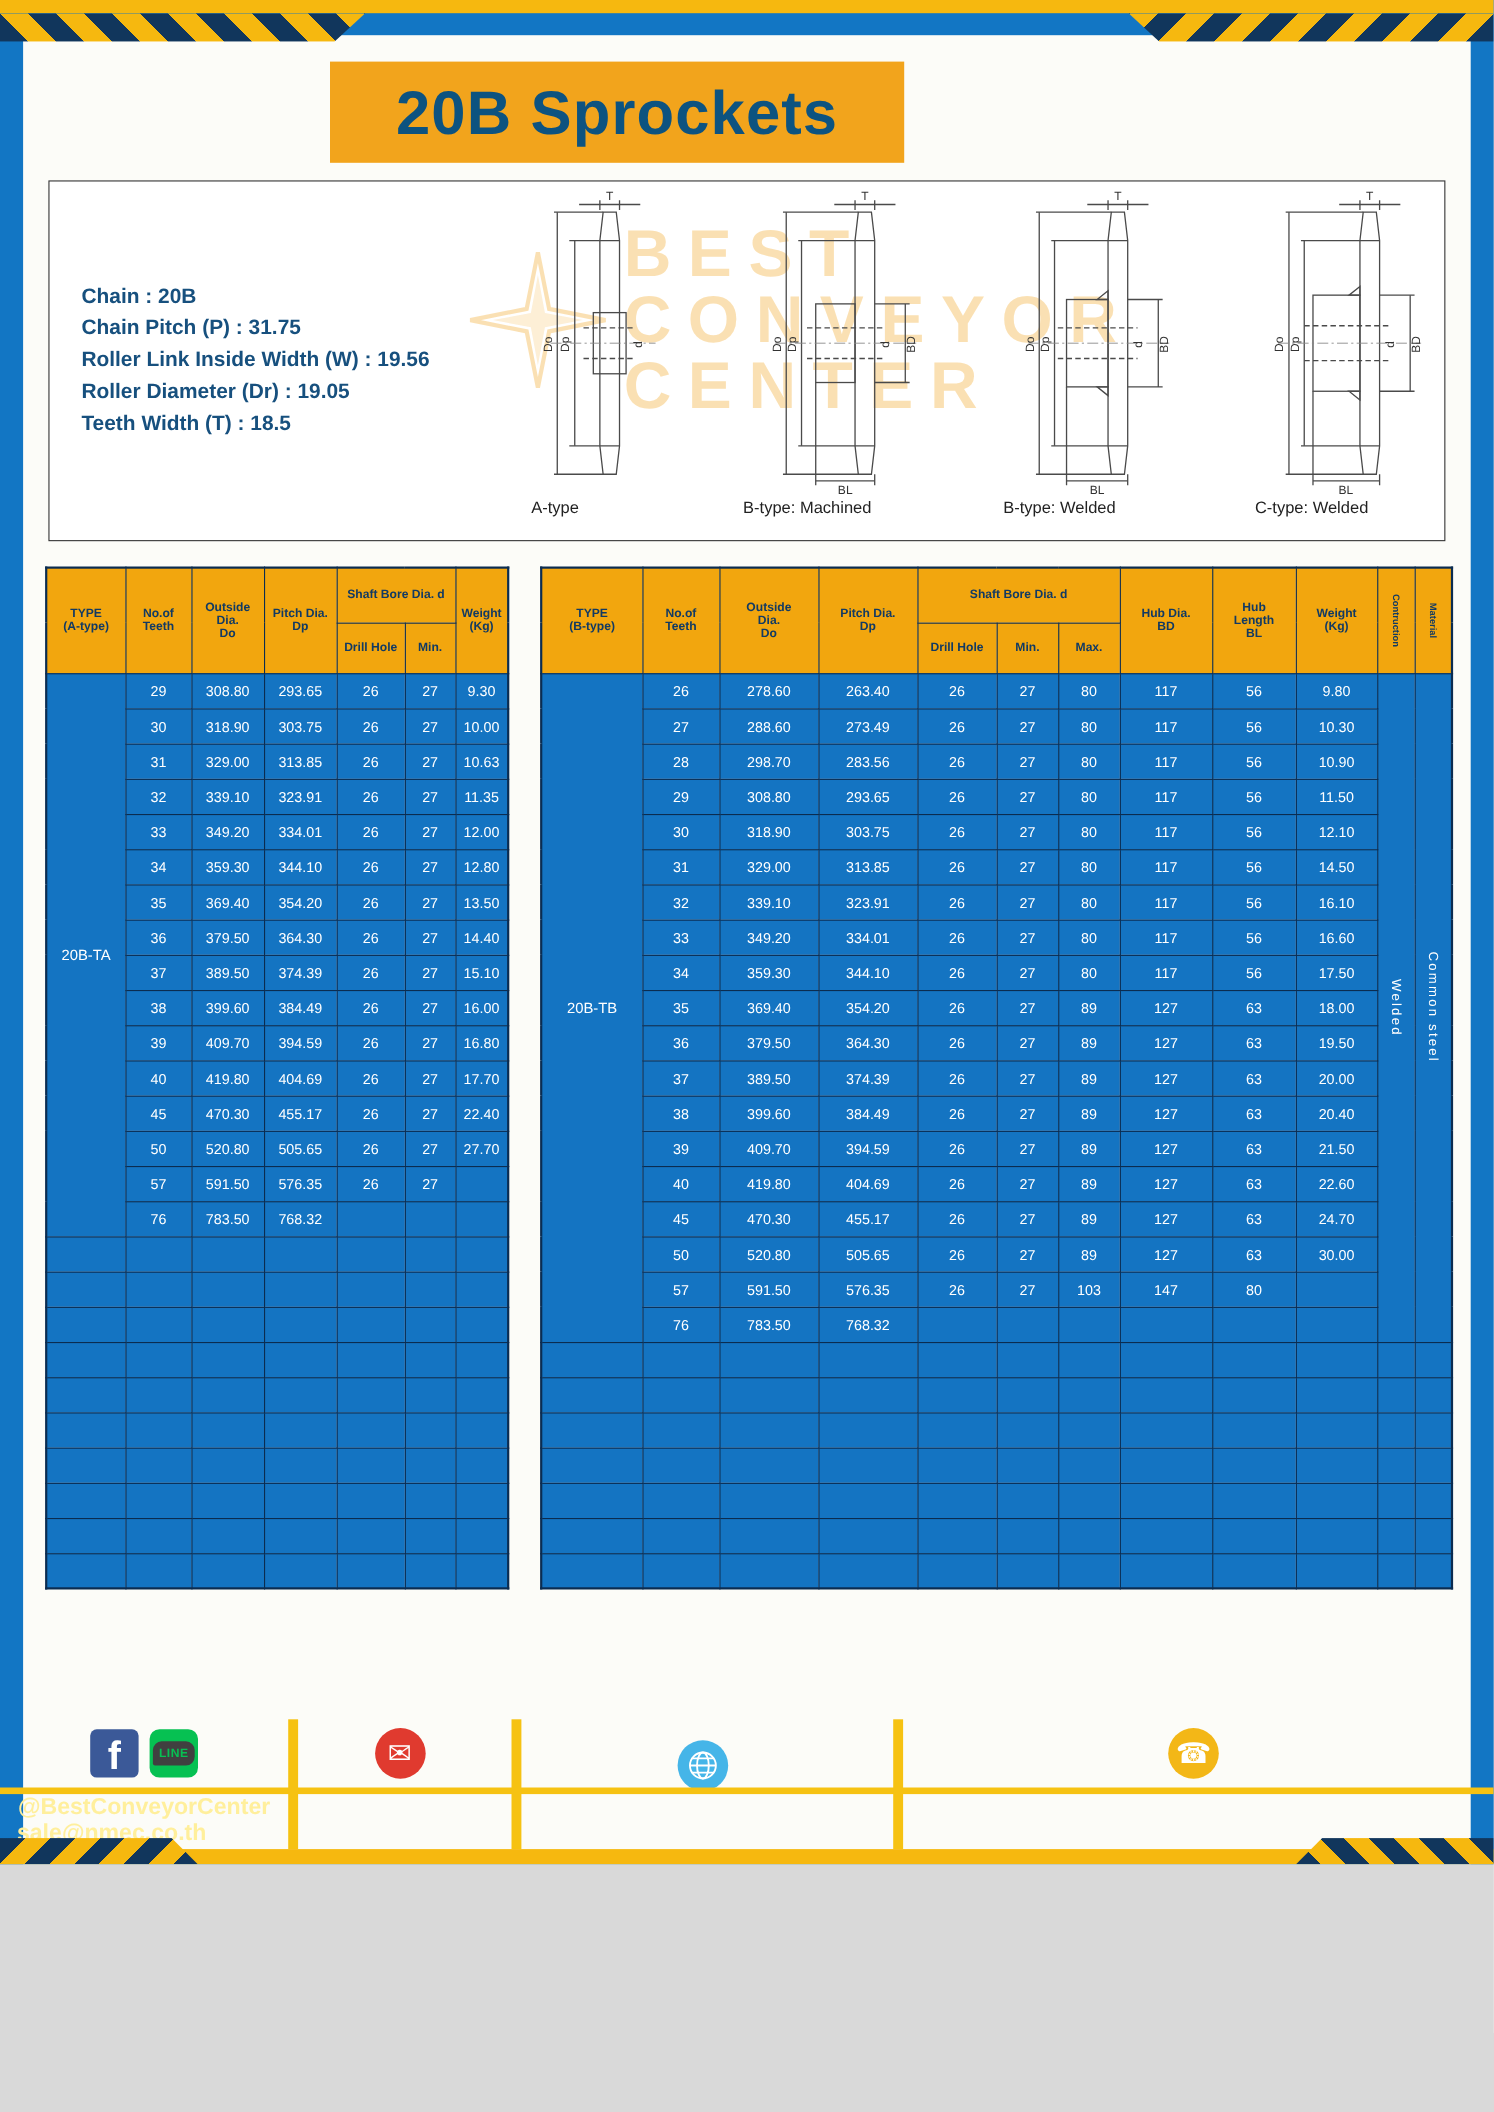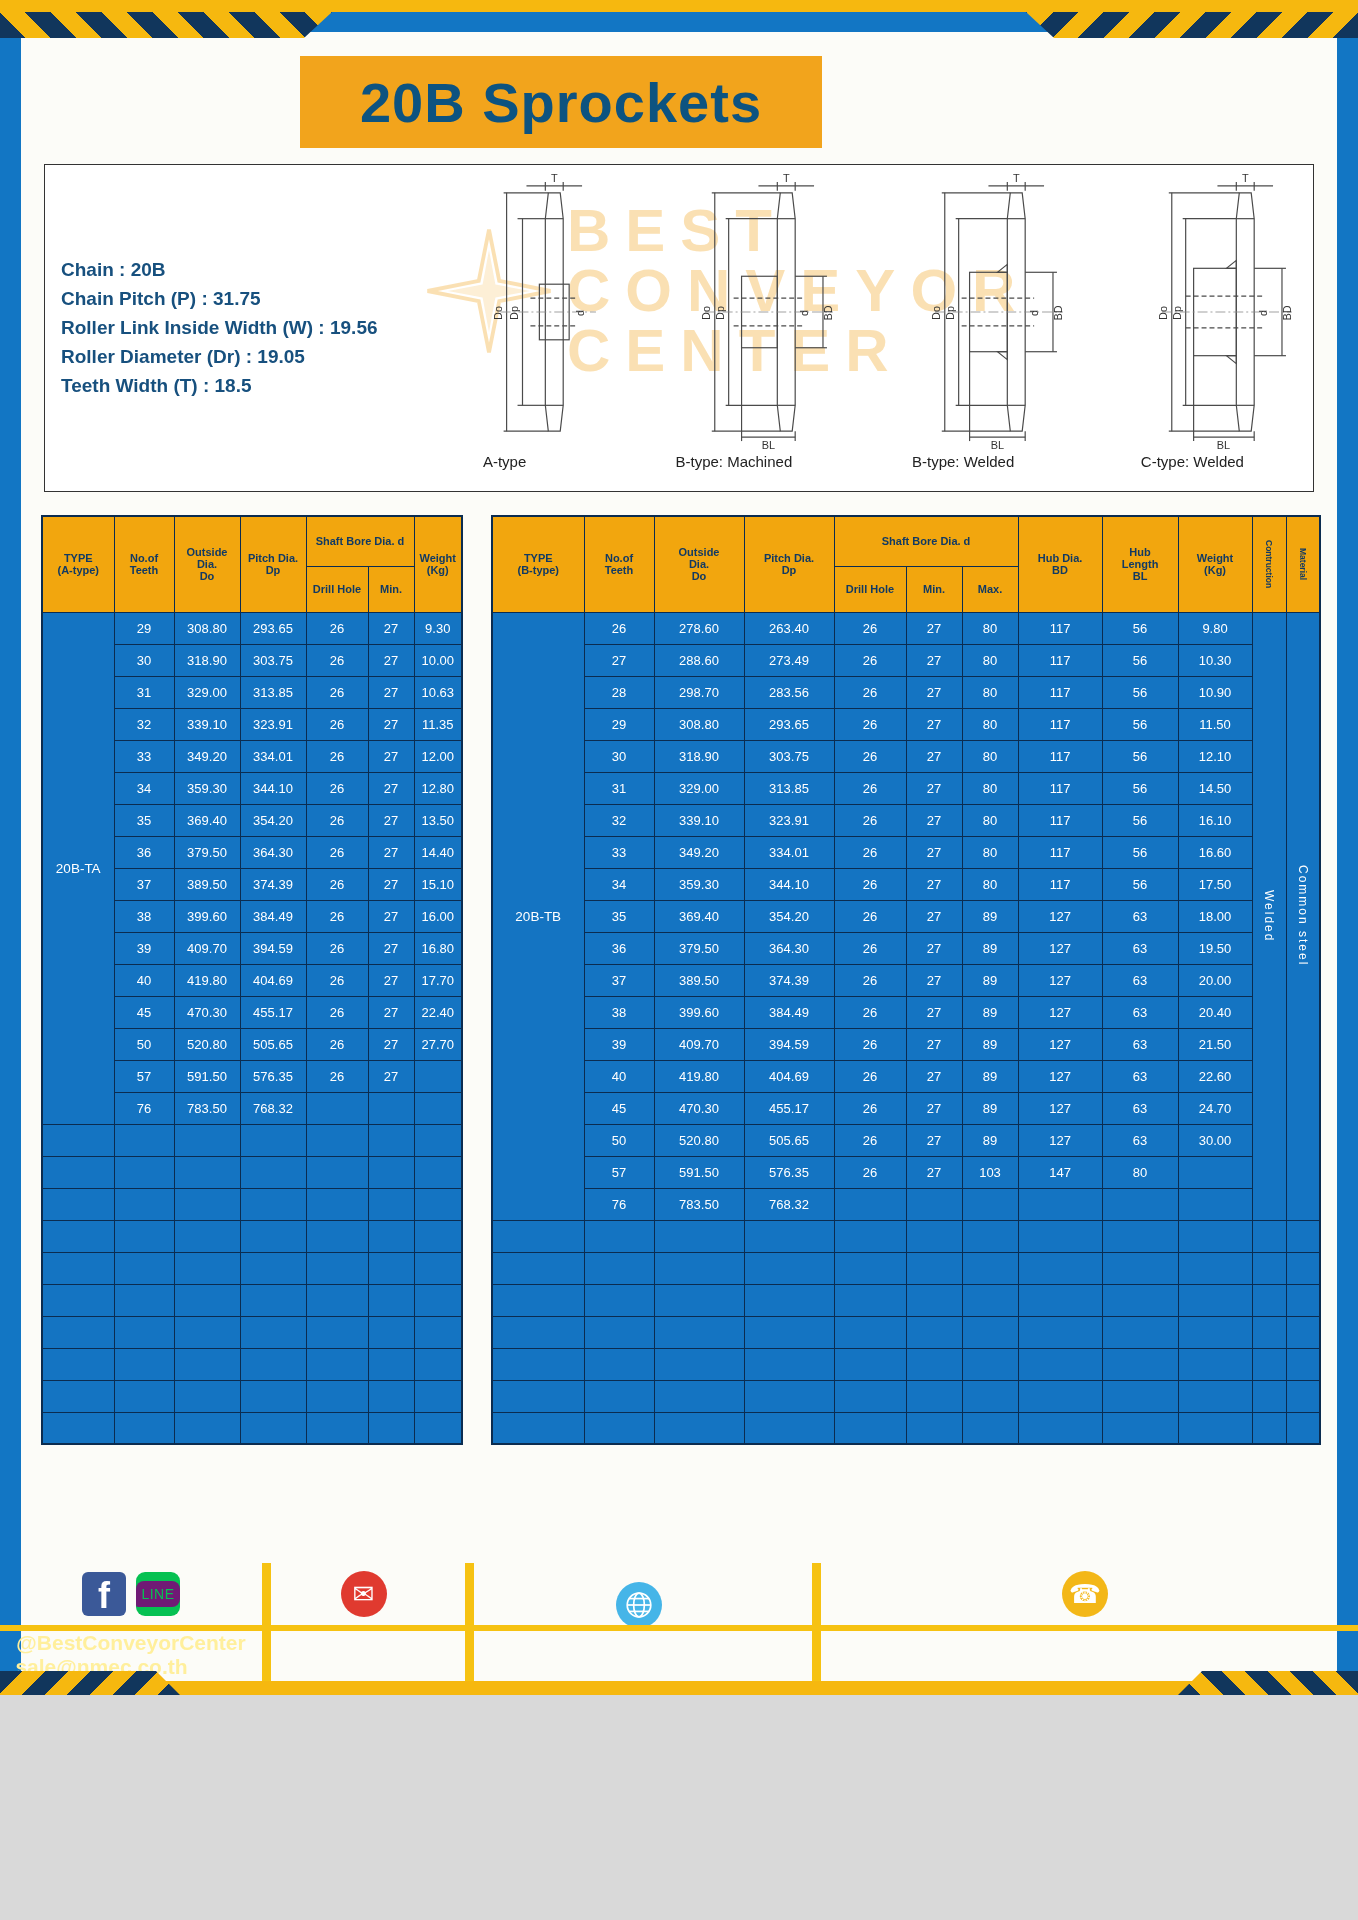--- a/index.html
+++ b/index.html
@@ -25,21 +25,21 @@
     clip-path:polygon(24px 0,100% 0,100% 100%,0 100%); }
 
   .page { position:absolute; left:21px; top:32px; width:1316px; height:1754px; background:#fcfcf8; }
 
   .title-bar { position:absolute; left:279px; top:24px; width:522px; height:92px; background:#f2a41c;
     display:flex; align-items:center; justify-content:center; }
   .title-bar h1 { font-size:56px; font-weight:bold; color:#0d5380; letter-spacing:1px; }
 
   
   .diagram-box { position:absolute; left:23px; top:132px; width:1270px; height:328px; background:#ffffff; border:1px solid #333; }
-  .specs { position:absolute; left:16px; top:90px; z-index:2; }
+  .specs { position:absolute; left:29px; top:90px; z-index:2; }
   .spec-line { font-size:19px; font-weight:bold; color:#17507e; line-height:29px; }
   .watermark { position:absolute; left:380px; top:36px; z-index:0; display:flex; align-items:center; gap:14px; opacity:0.33; }
   .wm-words span { display:block; color:#f2a41c; font-weight:bold; font-size:60px; line-height:60px; letter-spacing:15px; }
   .diagrams { position:absolute; left:345px; top:8px; right:6px; bottom:4px; display:flex; z-index:1; }
   .diagram { flex:1; display:flex; flex-direction:column; align-items:center; }
   .diagram svg { width:100%; height:278px; }
   .diagram figcaption { font-size:15px; color:#222; margin-top:2px; }
   .dg { stroke:#4a4a4a; stroke-width:1.2; fill:none; }
   .dg-thin { stroke:#888; stroke-width:0.8; fill:none; }
   .dg-txt { fill:#333; font-size:11px; }
@@ -68,22 +68,22 @@
   .s1 { width:262px; } .s2 { width:203px; } .s3 { width:347px;margin-top:22px; } .s4 { width:546px; }
   .f-hr { position:absolute; top:62px; left:0; width:100%; height:6px; background:#f6c212; }
   .vsep { position:absolute; top:0; height:118px; width:9px; background:#f6c212; z-index:3; }
   .v1 { left:262px; } .v2 { left:465px; } .v3 { left:812px; }
   .f-label { color:#ffef9c; font-weight:bold; font-size:21px; }
 
   .fb-icon { width:44px; height:44px; border-radius:6px; background:#3b5998; color:#fff;
     display:flex; align-items:flex-end; justify-content:center; font-size:36px; font-weight:bold; line-height:40px; }
   .line-icon { width:44px; height:44px; border-radius:9px; background:#06c152;
     display:flex; align-items:center; justify-content:center; }
-  .line-bubble { background:#701a75; border-radius:8px 8px 8px 2px; color:#06c152; font-size:14px;
-    font-weight:normal; padding:5px 5px; letter-spacing:0.5px; }
+  .line-bubble { background:#404040; border-radius:8px 8px 8px 2px; color:#06c152; font-size:11px;
+    font-weight:bold; padding:5px 5px; letter-spacing:0.5px; }
   .round-icon { width:46px; height:46px; border-radius:50%; display:flex; align-items:center;
     justify-content:center; color:#fff; font-size:26px; }
   .mail-icon { background:#e03a2f; }
   .globe-icon { background:#45b5e8; }
   .phone-icon { background:#f3b717; }
 </style>
 </head>
 <body>
 
 <div class="canvas">

